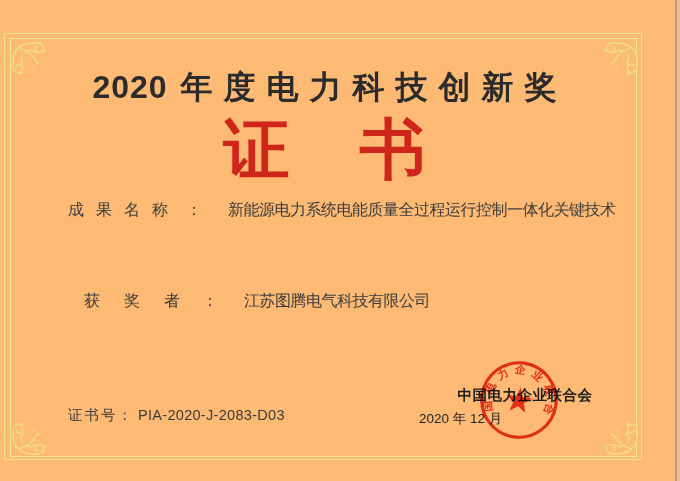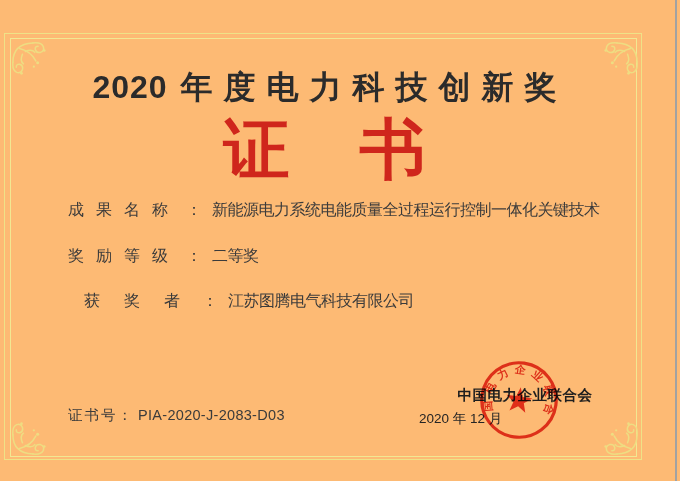--- a/index.html
+++ b/index.html
@@ -48,21 +48,21 @@
     position:absolute;left:68px;
     font-size:16px;color:#3b3b3b;white-space:nowrap;
   }
   .field-1{top:200px;}
   .field-2{top:246px;}
   .field-3{top:291px;}
   .flabel{display:inline-block;width:118px;}
   .ls4{letter-spacing:12px;}
   .ls3{letter-spacing:24px;margin-left:16px;}
   .colon{display:inline-block;}
-  .fvalue{margin-left:10px;letter-spacing:-0.5px;}
+  .fvalue{margin-left:26px;letter-spacing:-0.5px;}
 
   .cert-no{
     position:absolute;left:68px;top:406px;
     font-size:14.5px;color:#3b3b3b;white-space:nowrap;
   }
   .cert-no .nlabel{letter-spacing:2px;}
   .cert-no .nvalue{margin-left:6px;letter-spacing:0.3px;}
 
   .issuer-org{
     position:absolute;left:425px;top:386px;width:200px;
@@ -172,23 +172,20 @@
   </div>
 
   <div class="cert-heading">
     <span>证书</span>
   </div>
 
   <div class="field field-1">
     <span class="flabel ls4">成果名称</span><span class="colon">：</span><span class="fvalue">新能源电力系统电能质量全过程运行控制一体化关键技术</span>
   </div>
 
-  <div class="field field-2">
-    <span class="flabel ls4">奖励等级</span><span class="colon">：</span><span class="fvalue">二等奖</span>
-  </div>
 
   <div class="field field-3">
     <span class="flabel ls3">获奖者</span><span class="colon">：</span><span class="fvalue">江苏图腾电气科技有限公司</span>
   </div>
 
   <div class="cert-no">
     <span class="nlabel">证书号</span><span>：</span><span class="nvalue">PIA-2020-J-2083-D03</span>
   </div>
 
   <div class="issuer-org">中国电力企业联合会</div>

